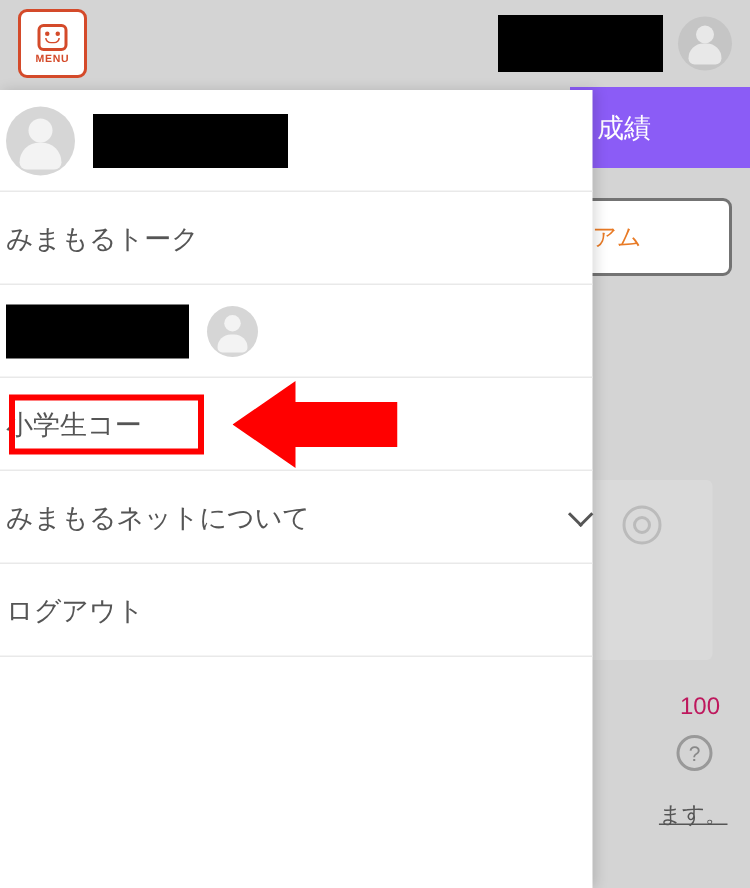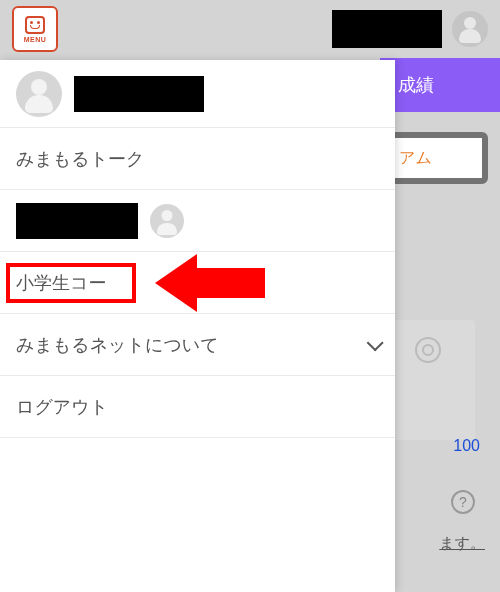--- a/index.html
+++ b/index.html
@@ -122,21 +122,21 @@
     justify-content: flex-start;
     font-size: 18px;
     padding-left: 18px;
   }
   .bg-outline {
     position: absolute;
     top: 132px;
     right: 12px;
     width: 100px;
     height: 52px;
-    border: 6px solid #737373;
+    border: 2px solid #737373;
     border-radius: 6px;
     background: #fff;
     color: #e87a25;
     font-size: 16px;
     display: flex;
     align-items: center;
     justify-content: flex-start;
     padding-left: 5px;
   }
   .bg-card {
@@ -161,24 +161,24 @@
   }
   .bg-card-circle::after {
     content: '';
     position: absolute;
     top: 5px; left: 5px; right: 5px; bottom: 5px;
     border: 2px solid #bbb;
     border-radius: 50%;
   }
   .bg-num {
     position: absolute;
-    top: 437px;
+    top: 463px;
     right: 20px;
     font-size: 16px;
-    color: #1d4ed8;
+    color: #be185d;
   }
   .bg-help {
     position: absolute;
     top: 490px;
     right: 25px;
     width: 24px;
     height: 24px;
     border: 2px solid #999;
     border-radius: 50%;
     font-size: 14px;
@@ -202,21 +202,21 @@
     top: 60px;
     left: 0;
     width: 395px;
     background: #fff;
     box-shadow: 2px 0 8px rgba(0,0,0,0.15);
     height: 532px;
   }
   .menu-row {
     display: flex;
     align-items: center;
-    padding: 0 16px;
+    padding: 0 4px;
     height: 62px;
     border-bottom: 1px solid #e9e9e9;
     font-size: 18px;
     color: #555;
     gap: 12px;
     position: relative;
   }
   .menu-row.profile-row {
     height: 68px;
   }

